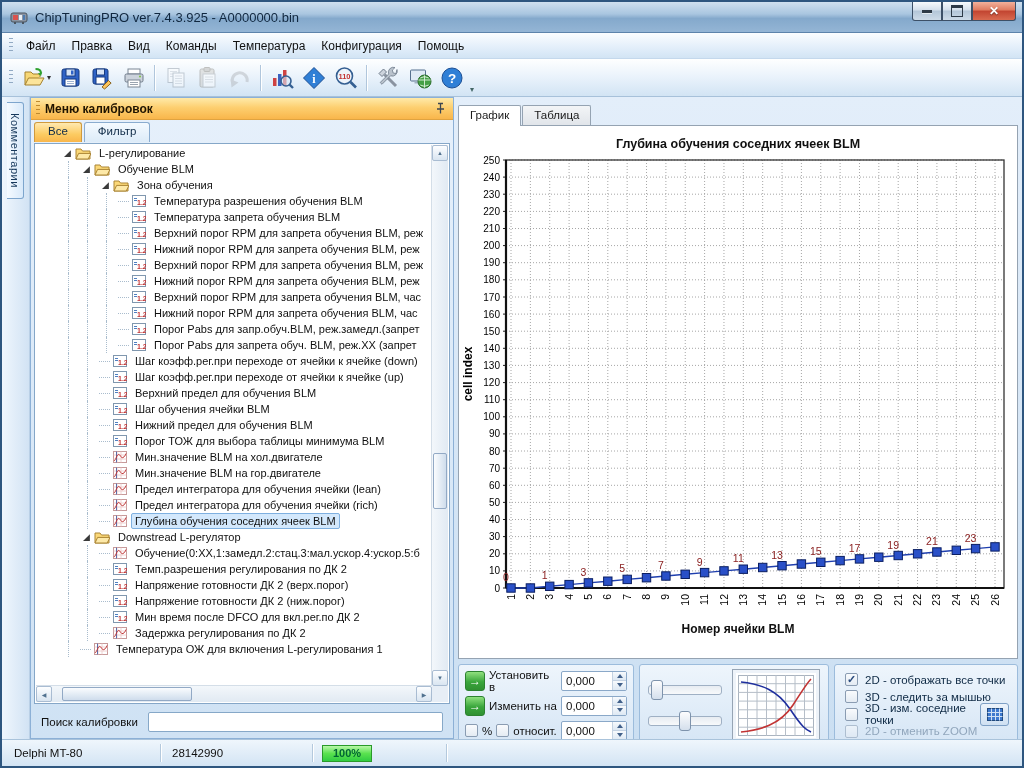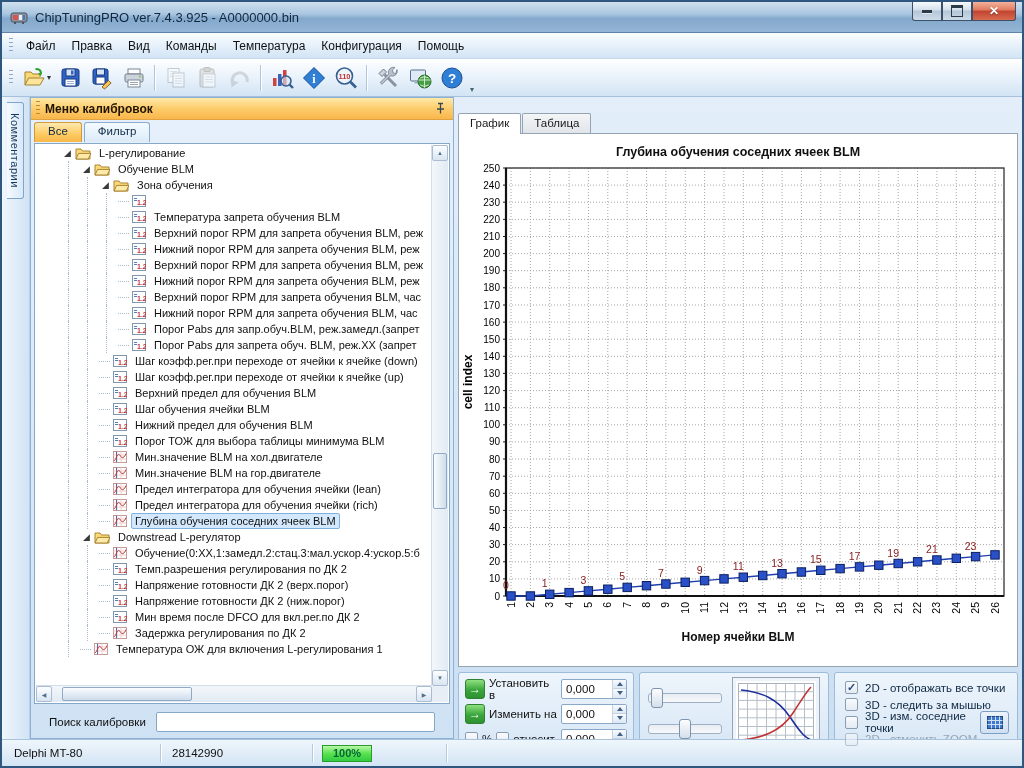--- a/index.html
+++ b/index.html
@@ -77,27 +77,27 @@
   .sb-btn{position:absolute;width:16px;height:16px;box-sizing:border-box;border:1px solid #a9bcd2;
     border-radius:2px;background:linear-gradient(#fdfeff,#d9e5f1);color:#51718f;
     font-size:6px;display:flex;align-items:center;justify-content:center;}
   .vscroll .up{top:0;left:0;} .vscroll .down{bottom:0;left:0;}
   .hscroll .left{left:0;top:0;} .hscroll .right{right:0;top:0;}
   .vthumb{position:absolute;left:1px;right:1px;top:57%;height:54px;border-radius:2px;
     border:1px solid #92a9c5;background:linear-gradient(to right,#fafcfe,#cfddec);}
   .hthumb{position:absolute;top:1px;bottom:1px;left:26px;width:128px;border-radius:2px;
     border:1px solid #92a9c5;background:linear-gradient(#fafcfe,#cfddec);}
   .sb-corner{position:absolute;right:1px;bottom:1px;width:16px;height:16px;background:#e7eef6;}
-  .search-row{height:32px;flex:none;display:flex;align-items:center;gap:10px;padding:0 18px;}
+  .search-row{height:32px;flex:none;display:flex;align-items:center;gap:10px;padding:0 10px;}
   .search-row label{font-size:11.5px;color:#101010;}
   .search-row input{flex:1;height:20px;box-sizing:border-box;border:1px solid #86a8c8;border-radius:2px;
     font-family:"Liberation Sans",sans-serif;font-size:11.5px;padding:0 4px;outline:none;}
 
   
-  .right-panel{flex:1;min-width:0;display:flex;flex-direction:column;padding:16px 4px 0 4px;
+  .right-panel{flex:1;min-width:0;display:flex;flex-direction:column;padding:8px 4px 0 4px;
     background:linear-gradient(#e3eefa,#cbdff2);}
   .view-tabs{display:flex;height:21px;flex:none;}
   .vtab{font-size:11.5px;padding:3px 11px 0;margin-right:1px;color:#1a1a1a;box-sizing:border-box;
     border:1px solid #95a3b2;border-bottom:none;border-radius:2px 2px 0 0;
     background:linear-gradient(#f3f5f7,#e0e4e9);}
   .vtab.active{background:#fff;position:relative;z-index:2;}
   .chart-page{background:#fff;border:1px solid #95a3b2;margin-top:-1px;height:532px;flex:none;
     position:relative;z-index:1;}
   .chart-title{text-align:center;font-weight:bold;font-size:12.5px;color:#101010;margin-top:11px;}
   #chart-svg{display:block;margin:3px auto 0;}
@@ -355,20 +355,21 @@
             <div class="trow">
               <span class="guide"></span>
               <span class="guide"></span>
               <span class="guide"></span>
               <span class="dots"></span>
               <svg class="ticon" width="14" height="12" viewBox="0 0 14 12">
                 <rect x="0.5" y="0.5" width="13" height="11" fill="#fff" stroke="#8097ae"></rect>
                 <path d="M2 3.5h3M2 5.5h3" stroke="#4f7fc0"></path>
                 <text x="5" y="9.5" font-size="7" font-weight="bold" fill="#c23434">1.2</text>
               </svg>
+              <span class="tlabel">Температура разрешения обучения BLM</span>
             </div>
             <div class="trow">
               <span class="guide"></span>
               <span class="guide"></span>
               <span class="guide"></span>
               <span class="dots"></span>
               <svg class="ticon" width="14" height="12" viewBox="0 0 14 12">
                 <rect x="0.5" y="0.5" width="13" height="11" fill="#fff" stroke="#8097ae"></rect>
                 <path d="M2 3.5h3M2 5.5h3" stroke="#4f7fc0"></path>
                 <text x="5" y="9.5" font-size="7" font-weight="bold" fill="#c23434">1.2</text>

